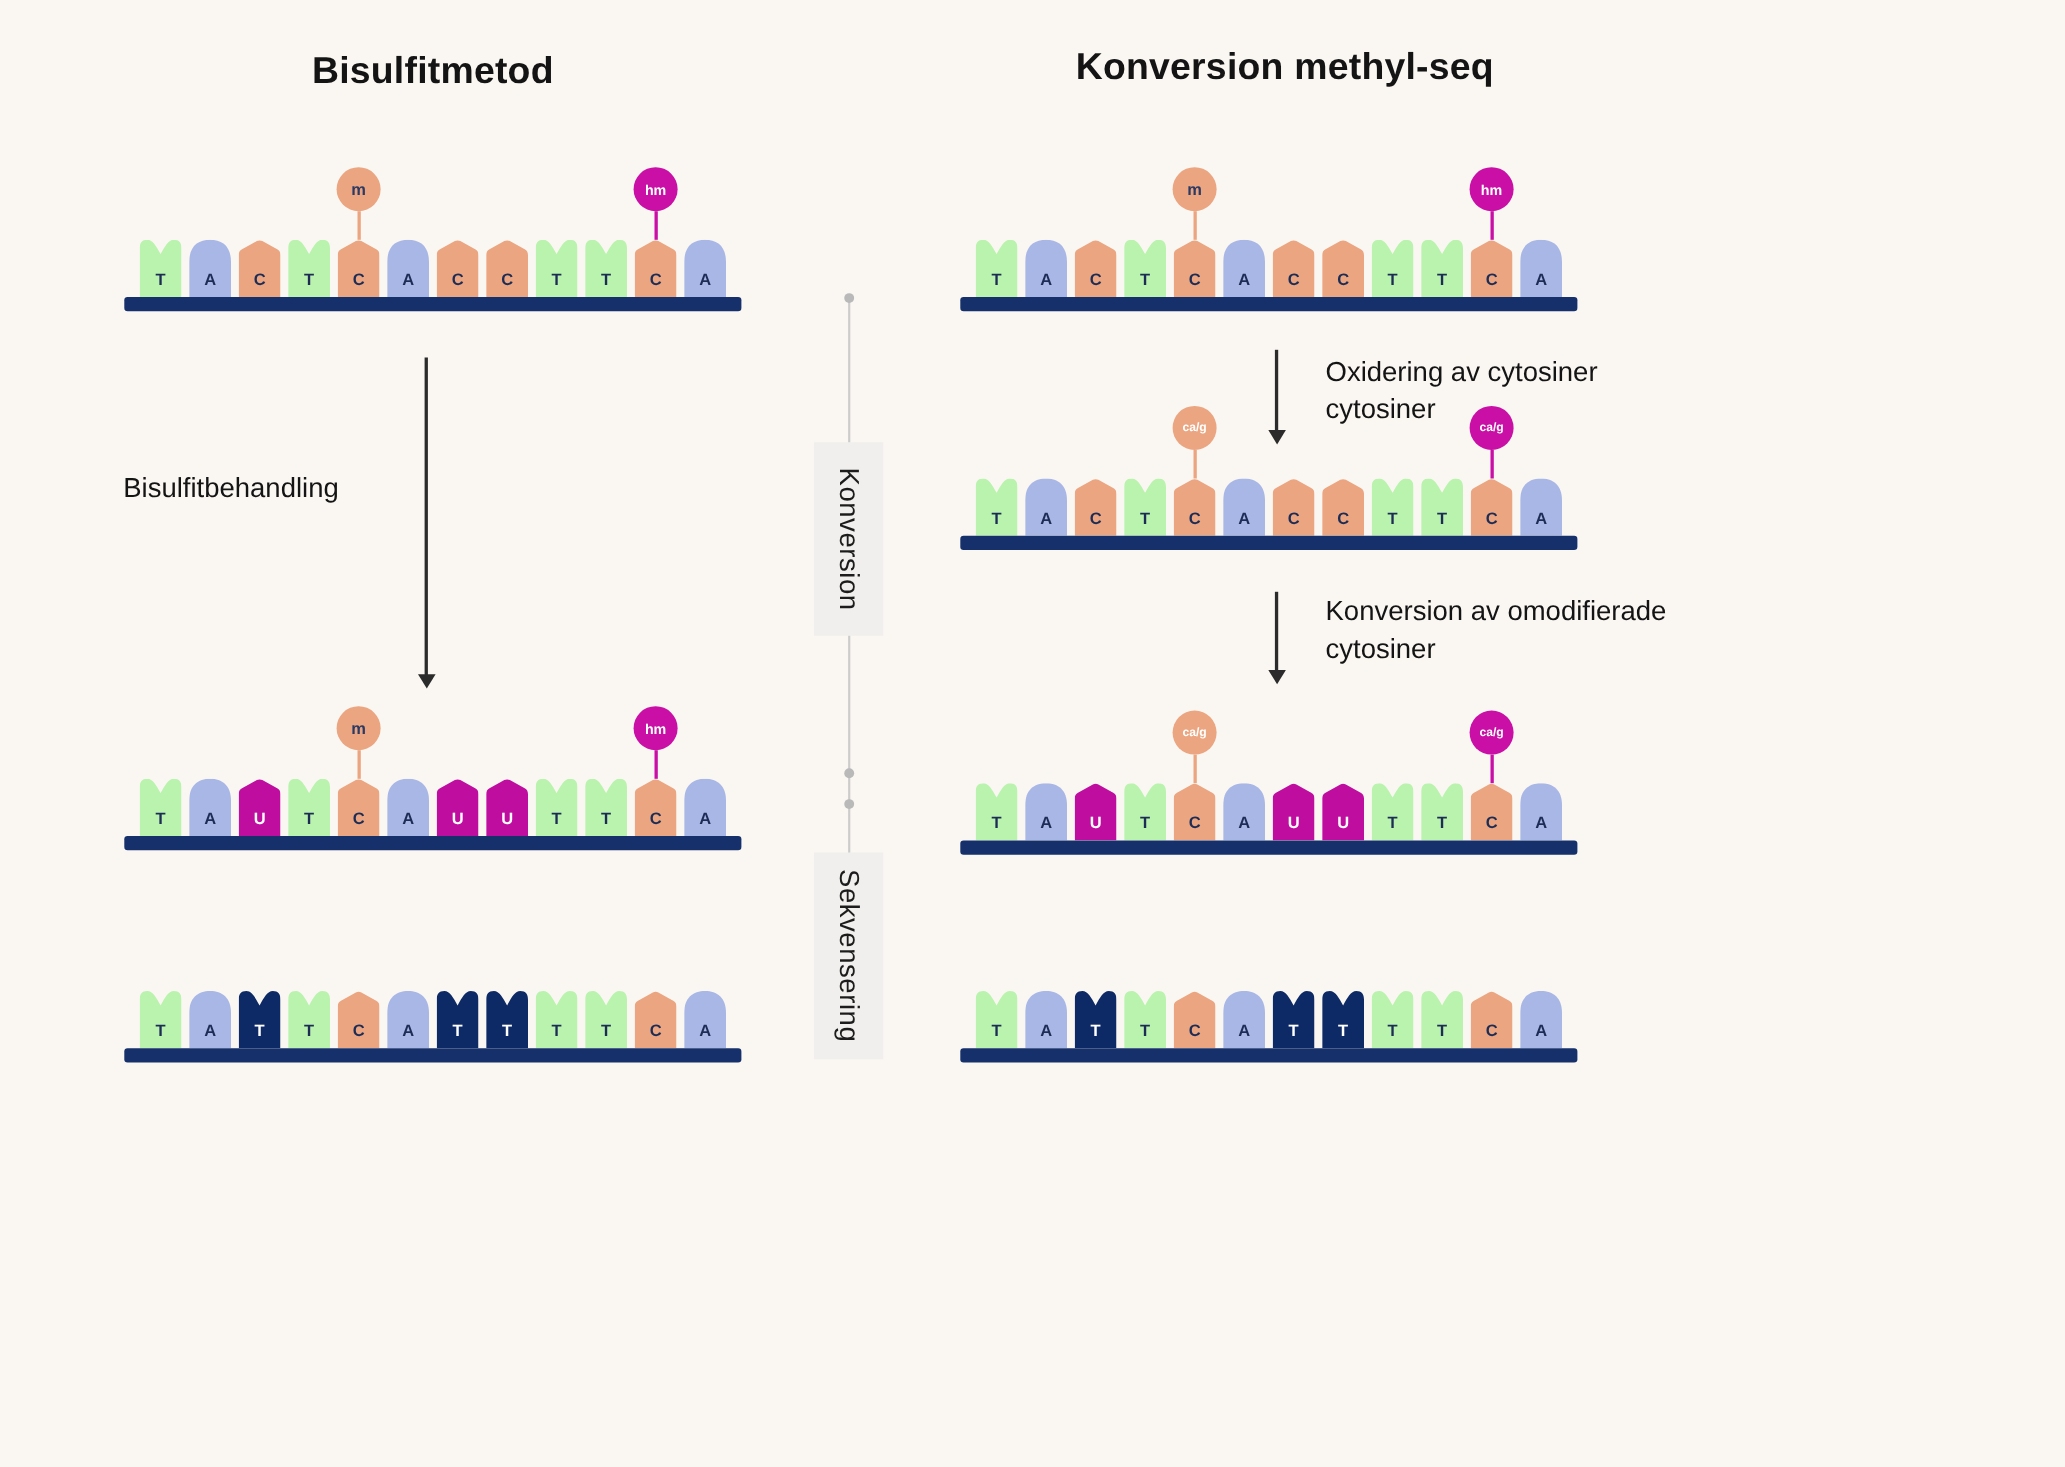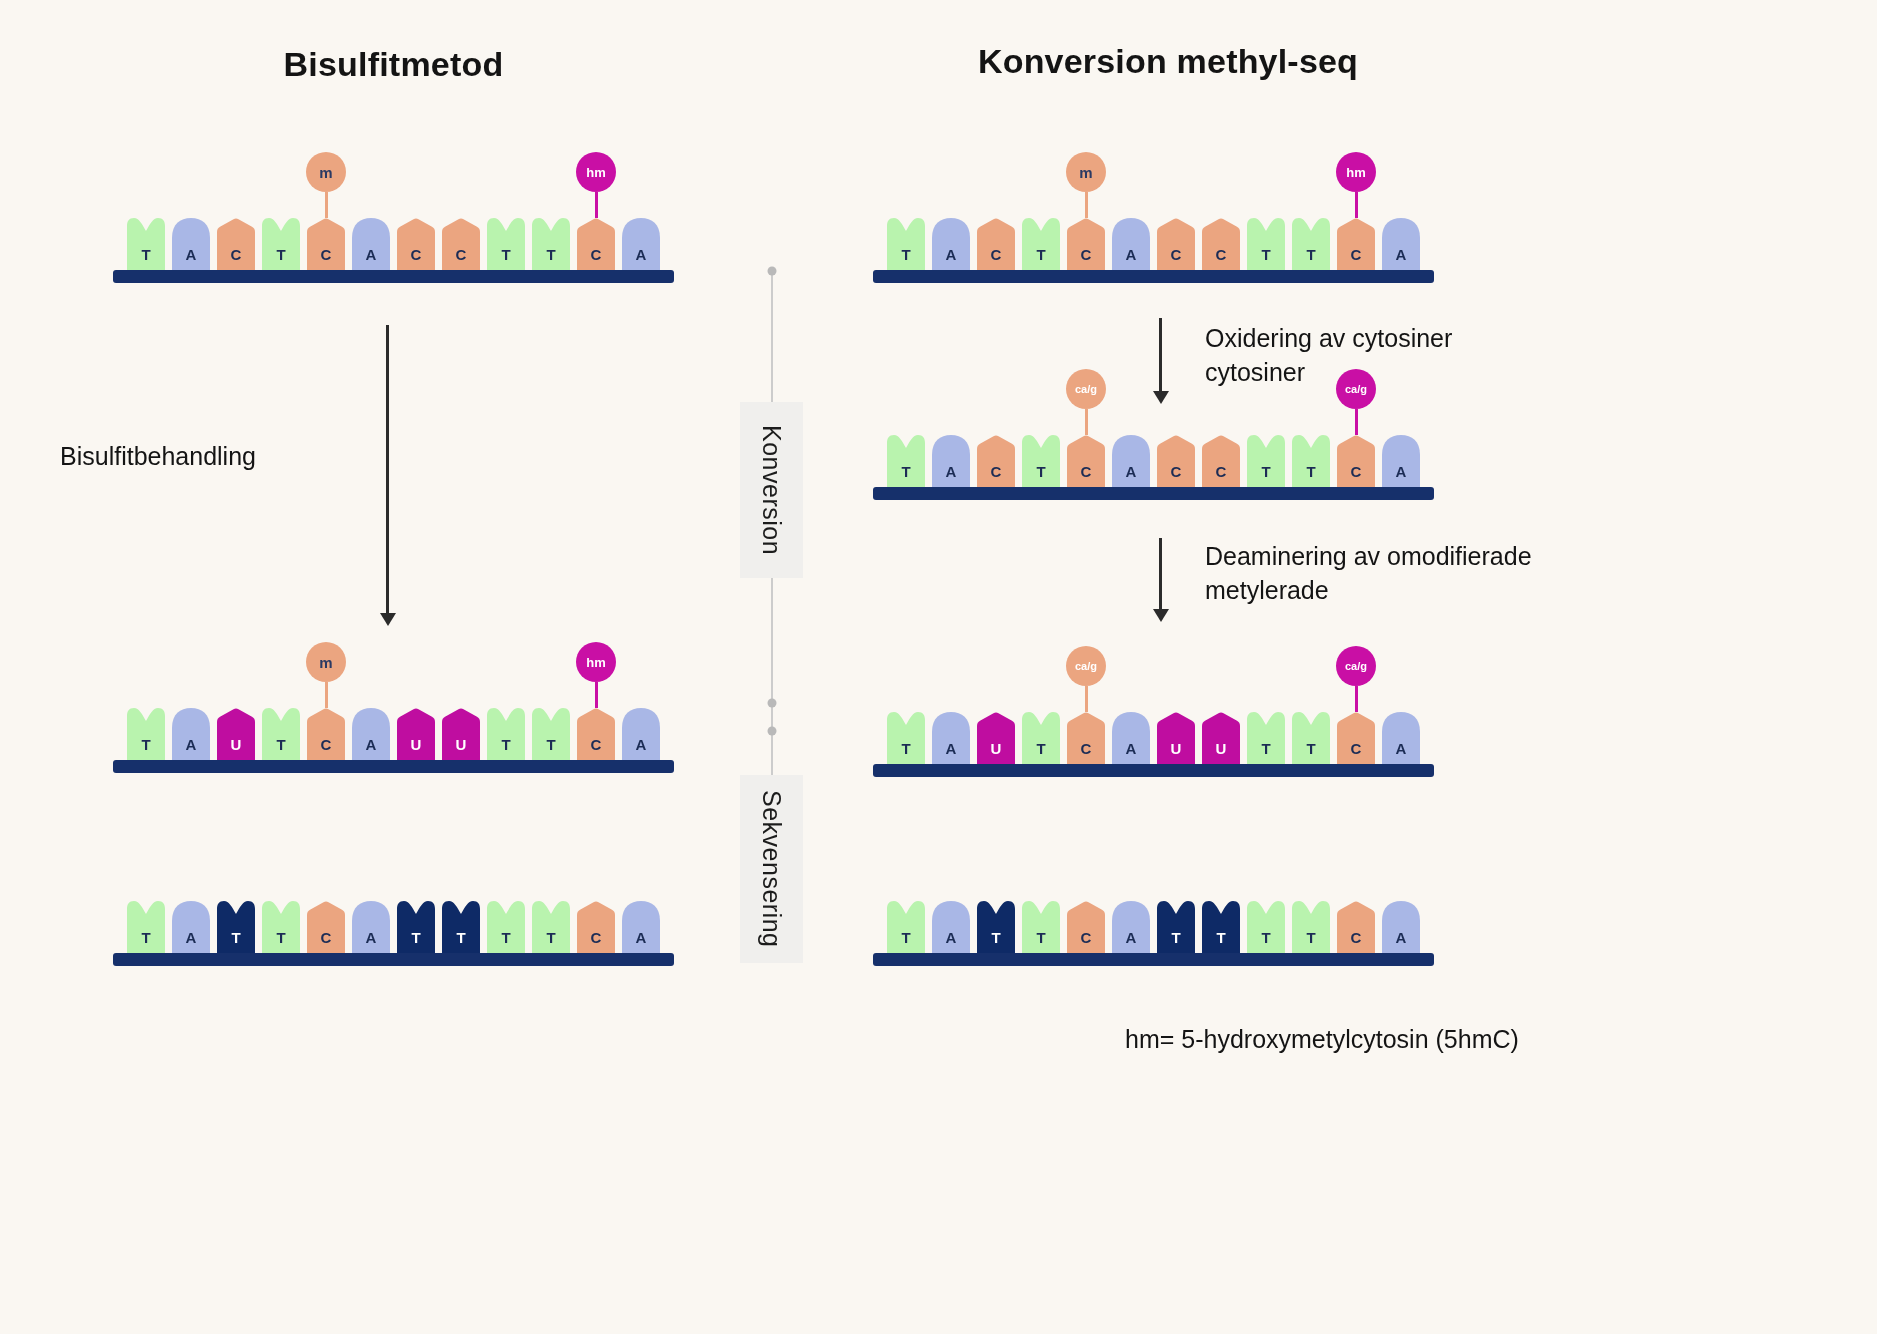--- a/index.html
+++ b/index.html
@@ -675,41 +675,40 @@
           </svg>
           <span class="letter" style="color:#1c2c55">A</span>
         </div>
       </div>
       <div class="backbone"></div>
     </div>
 
   <div class="arrow-v" style="left:386px; top:325px; height:290px">
     <div class="arrow-head"></div>
   </div>
-  <div class="process-label" style="left:60px; top:440px; width:300px; text-align:left">Bisulfitbehandling</div>
+  <div class="process-label" style="left:60px; top:428px; width:300px; text-align:center">Bisulfitbehandling</div>
 
   <div class="arrow-v" style="left:1159px; top:318px; height:75px">
     <div class="arrow-head"></div>
   </div>
   <div class="process-label" style="left:1205px; top:322px; width:295px">Oxidering av cytosiner cytosiner</div>
 
   <div class="arrow-v" style="left:1159px; top:538px; height:73px">
     <div class="arrow-head"></div>
   </div>
-  <div class="process-label" style="left:1205px; top:540px; width:335px">Deaminering av omodifierade metylerade</div>
+  <div class="process-label" style="left:1205px; top:540px; width:335px">Konversion av omodifierade cytosiner</div>
 
   <div class="divider-line" style="left:771px; top:271px; height:688px"></div>
   <div class="dot" style="left:772px; top:271px"></div>
   <div class="dot" style="left:772px; top:703px"></div>
   <div class="dot" style="left:772px; top:731px"></div>
 
   <div class="step-box" style="left:740px; top:402px; height:176px">
     <span>Konversion</span>
   </div>
   <div class="step-box" style="left:740px; top:775px; height:188px">
     <span>Sekvensering</span>
   </div>
 
   <div class="legend" style="left:1125px; top:1020px">
-    <div>hm= 5-hydroxymetylcytosin (5hmC)</div>
   </div>
 
 </div>
 
 </body></html>

